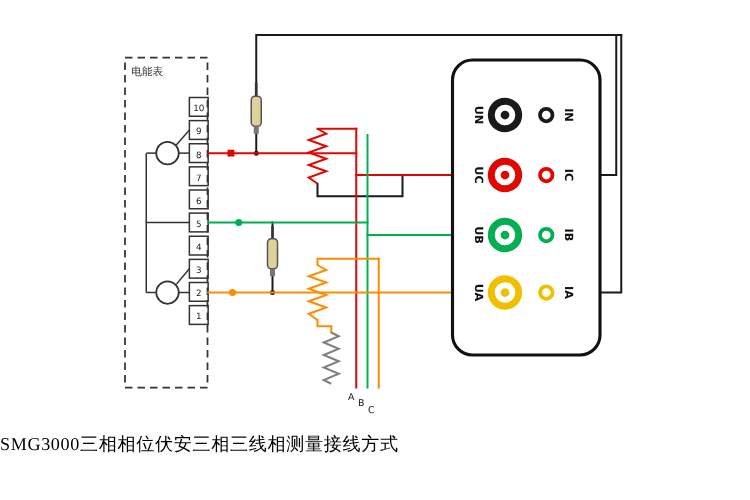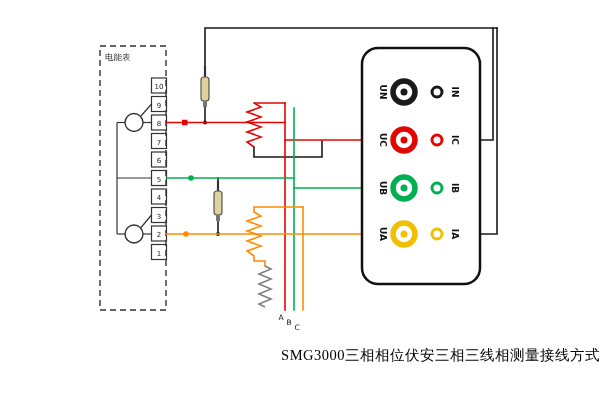--- a/index.html
+++ b/index.html
@@ -1,19 +1,19 @@
 <!DOCTYPE html>
 <html><head>
 <meta charset="utf-8">
 <style>
   html,body{margin:0;padding:0;background:#fff;}
   .stage{position:relative;width:600px;height:400px;background:#fff;overflow:hidden;
          font-family:"Liberation Sans",sans-serif;}
   .stage svg{position:absolute;left:0;top:0;}
-  .caption{position:absolute;top:346px;left:0;width:100%;text-align:right;
+  .caption{position:absolute;top:346px;left:0;width:100%;text-align:left;
            font-family:"Liberation Serif",serif;font-size:14.5px;color:#000;
            letter-spacing:0.5px;}
   .wire{fill:none;stroke-width:1.6;stroke-linecap:square;}
   .thin{fill:none;stroke-width:1.2;}
   .coil{fill:none;stroke-width:1.6;stroke-linejoin:miter;}
   .box-line{stroke:#333;stroke-width:1.2;fill:none;}
   .tnum{font-family:"DejaVu Sans",sans-serif;font-size:7px;fill:#222;text-anchor:middle;}
   .jlabel{font-family:"DejaVu Sans",sans-serif;font-size:9px;font-weight:bold;fill:#111;text-anchor:middle;}
   .plabel{font-family:"DejaVu Sans",sans-serif;font-size:7.5px;fill:#111;text-anchor:middle;}
   .mlabel{font-family:"DejaVu Sans",sans-serif;font-size:8.5px;fill:#333;}

